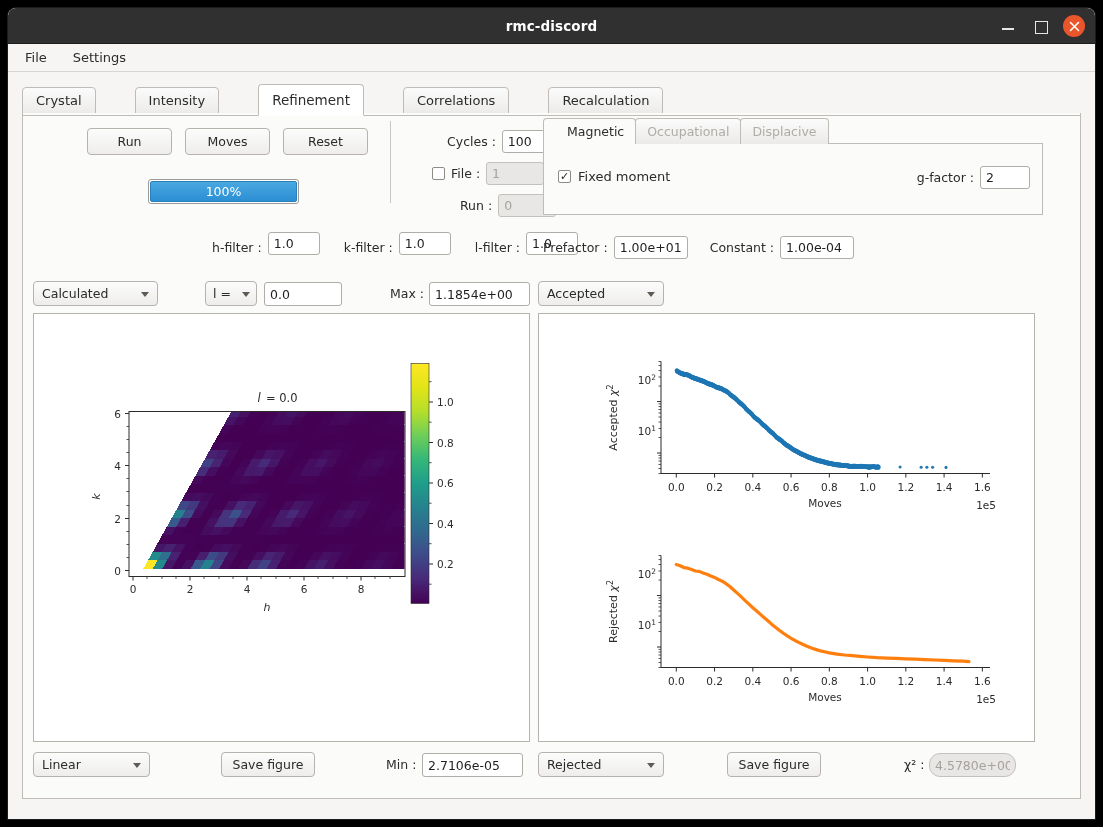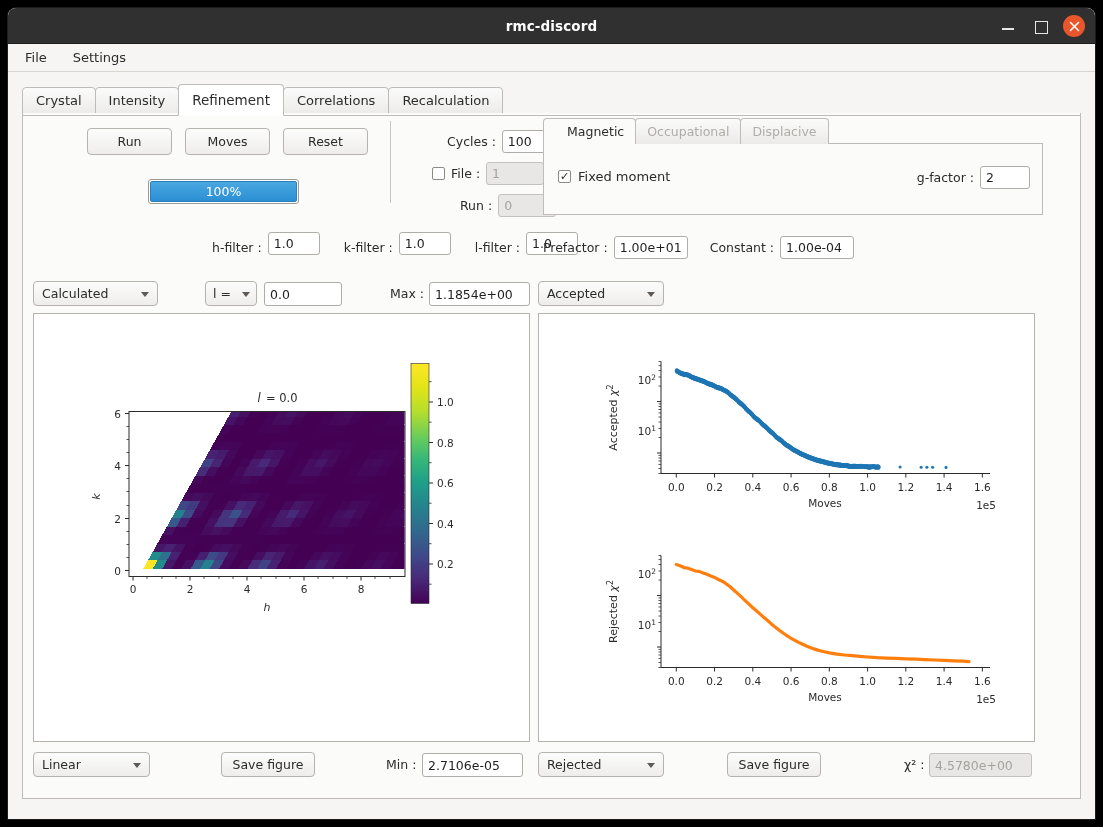--- a/index.html
+++ b/index.html
@@ -69,21 +69,21 @@
     padding: 2px 3px;
   }
   
   .tabstrip {
     position: relative;
     height: 28px;
     margin: 16px 14px 0 14px;
   }
   .tabstrip .tabs {
     position: absolute; left: 0; bottom: 0;
-    display: flex; align-items: flex-end;
+    display: flex; align-items: flex-end; gap: 40px;
   }
   .tab {
     font-size: 13px;
     color: #2c2c2c;
     padding: 5px 13px 6px 13px;
     background: linear-gradient(#fbfbfb, #ebeae8);
     border: 1px solid #bfbcb8;
     border-bottom: 1px solid #bfbcb8;
     border-radius: 4px 4px 0 0;
     margin-right: -1px;
@@ -2230,18 +2230,18 @@
           </svg>
         </div>
 
         <div class="bottombar">
           <div class="sel" style="position:absolute; left:0; top:0; width:126px;">
             <span>Rejected</span>
             <span class="arrow"></span>
           </div>
           <div class="btn" style="position:absolute; left:189px; top:0; width:94px; padding:4px 0;">Save figure</div>
           <span class="lbl" style="position:absolute; left:366px; top:5px;">χ² :</span>
-          <input class="inp dis" style="position: absolute; left: 391px; top: 1px; width: 103px; height: 24px;" disabled="" value="4.5780e+00">
+          <input class="inp dis" style="position: absolute; left: 391px; top: 1px; width: 87px; height: 24px; border-radius: 11px;" disabled="" value="4.5780e+00">
         </div>
       </div>
     </div>
   </div>
 </div>
 
 </body></html>

